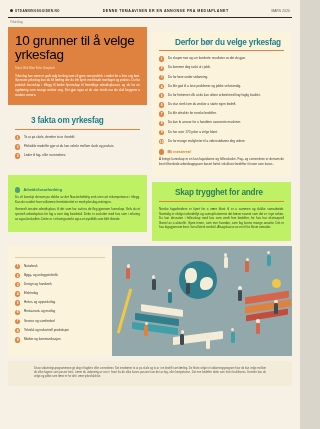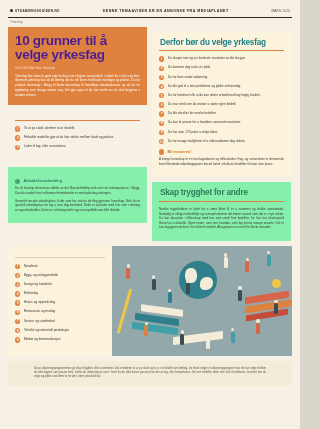--- a/index.html
+++ b/index.html
@@ -50,46 +50,46 @@
 
   
   .hero {
     background: #e0823f;
     padding: 7px 7px 8px 7px;
   }
   .hero h1 {
     margin: 0;
     font-size: 13.5px;
     line-height: 1.08;
-    color: #4c1d95;
-    font-weight: bold;
+    color: #000000;
+    font-weight: normal;
     letter-spacing: -0.3px;
   }
   .hero-byline {
     margin-top: 4px;
     font-size: 2.7px;
     color: #fde4cf;
     letter-spacing: 0.1px;
   }
   .hero-body {
     margin-top: 4px;
     font-size: 3.05px;
     line-height: 1.55;
     color: #ffffff;
     text-align: justify;
   }
 
   
   .card { background: #fdf8ec; padding: 7px 7px 8px 7px; margin-top: 5px; }
-  .card.green { background: #86efac; }
+  .card.green { background: #bef264; }
   .card.cream { background: #fbf3dc; }
   .card.plain { background: #f6f1e4; }
 
   .sec-title {
-    margin: 0 0 3px 1px;
+    margin: 0 0 3px 16px;
     font-size: 8.2px;
     font-weight: bold;
     line-height: 1.08;
     letter-spacing: -0.2px;
   }
   .sec-title.teal  { color: #1e7f86; }
   .sec-title.green { color: #2e7d5b; }
   .rule { height: 0.8px; background: #e0823f; margin: 3px 0 5px 0; }
 
   
@@ -231,20 +231,21 @@
 
     <div class="col-left">
 
       <div class="hero">
         <h1>10 grunner til å velge yrkesfag</h1>
         <div class="hero-byline">Tekst: Erik Moe  Foto: Unsplash</div>
         <div class="hero-body">Yrkesfag kan være et godt valg for deg som vil gjøre noe praktisk i stedet for å lese seg bort. Gjennom yrkesfag kan du bli lærling der du blir kjent med både teorifaget og praksis. Du får praktisk kunnskap i tillegg til bedre kjennskap til fremtidige arbeidsplasser, og du får en opplæring som mange ønsker seg. Det gjør også at du står sterkt når du skal begynne å studere senere.</div>
       </div>
 
       <div class="card plain">
+        <h2 class="sec-title teal">3 fakta om yrkesfag</h2>
         <div class="rule"></div>
         <ul class="nlist">
           <li>
             <span class="num">1</span>
             <span class="ntext">To år på skole, deretter to år i bedrift.</span>
           </li>
           <li>
             <span class="num">2</span>
             <span class="ntext">Fleksible modeller gjør at du kan veksle mellom skole og praksis.</span>
           </li>

